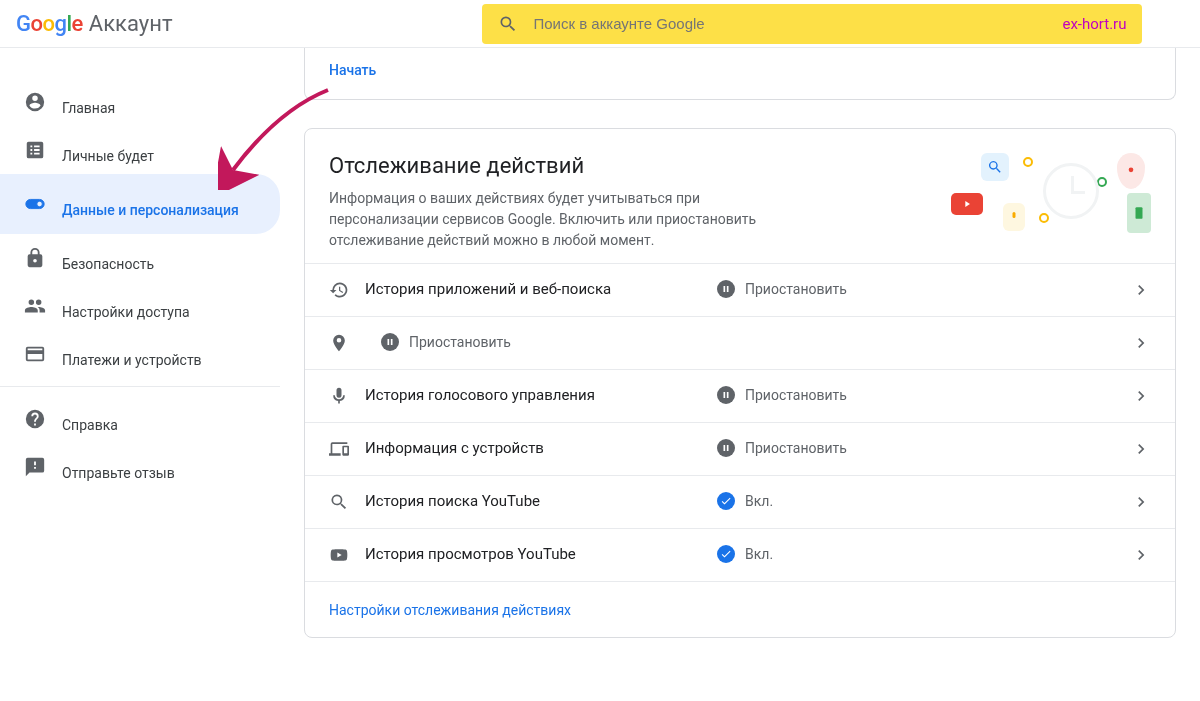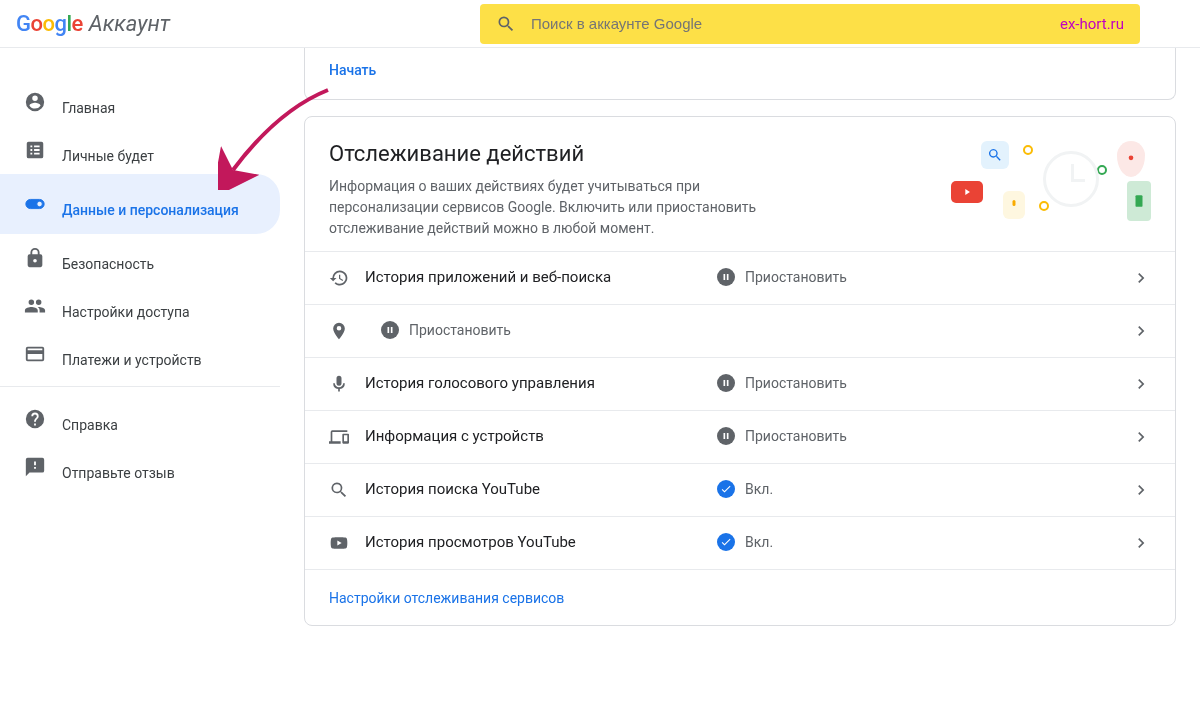--- a/index.html
+++ b/index.html
@@ -20,21 +20,21 @@
     padding: 0 16px;
     border-bottom: 1px solid #e8eaed;
     background: #fff;
   }
   .logo-group { display: flex; align-items: center; gap: 4px; }
   .g-logo { font-size: 22px; font-weight: 500; letter-spacing: -0.5px; }
   .g-logo .b { color: #4285F4; }
   .g-logo .r { color: #EA4335; }
   .g-logo .y { color: #FBBC05; }
   .g-logo .g { color: #34A853; }
-  .account-label { font-size: 22px; color: #5f6368; margin-left: 2px; font-style: italic; }
+  .account-label { font-size: 22px; color: #5f6368; margin-left: 2px; }
   .search-wrap {
     margin-left: 310px;
     flex: 1;
     max-width: 660px;
     position: relative;
   }
   .search-box {
     display: flex;
     align-items: center;
     background: #fde047;
@@ -74,21 +74,21 @@
   }
   .nav-item.active svg { fill: #1a73e8; stroke: #1a73e8; }
   .nav-item svg, .nav-icon { width: 22px; height: 22px; flex-shrink: 0; fill: #5f6368; }
   .nav-divider { border-top: 1px solid #e8eaed; margin: 8px 0 8px 0; }
 
   
   .card {
     border: 1px solid #dadce0;
     border-radius: 8px;
     background: #fff;
-    margin-top: 16px;
+    margin-top: 28px;
     overflow: hidden;
   }
   .card.partial-top {
     border-top: none;
     border-top-left-radius: 0;
     border-top-right-radius: 0;
     margin-top: 0;
     padding: 12px 24px 20px 24px;
   }
   .start-link { color: #1a73e8; font-size: 14px; font-weight: 500; cursor: pointer; }
@@ -378,21 +378,21 @@
               </svg>
             </span>
           <span>Вкл.</span>
         </span>
         <svg class="chevron" width="20" height="20" viewBox="0 0 24 24">
             <path d="M10 6l6 6-6 6-1.4-1.4L13.2 12 8.6 7.4z"></path>
           </svg>
       </div>
 
       <div class="card-footer">
-        <a href="#">Настройки отслеживания сервисов</a>
+        <a href="#">Настройки отслеживания действиях</a>
       </div>
     </div>
   </div>
 </div>
 
 <svg class="arrow-annotation" viewBox="0 0 120 110">
   <defs>
     <marker id="arrowhead" markerWidth="12" markerHeight="12" refX="3" refY="6" orient="auto">
       <path d="M0,0 L12,6 L0,12 L3,6 z" fill="#c2185b"></path>
     </marker>

